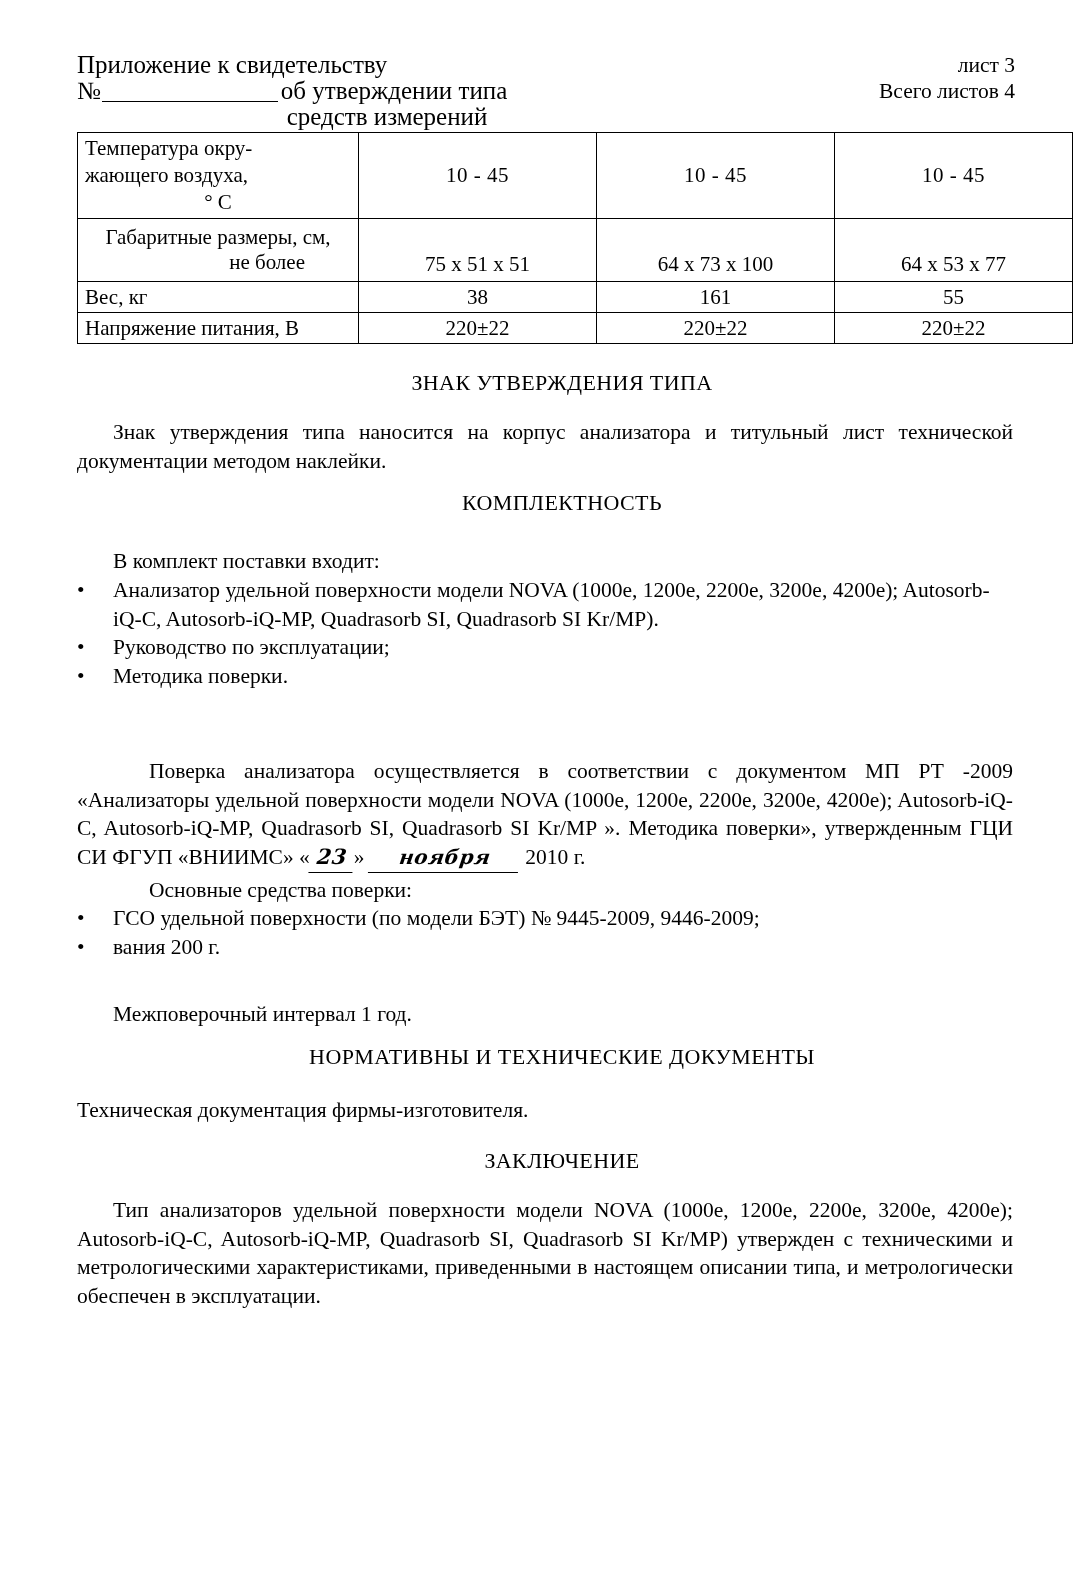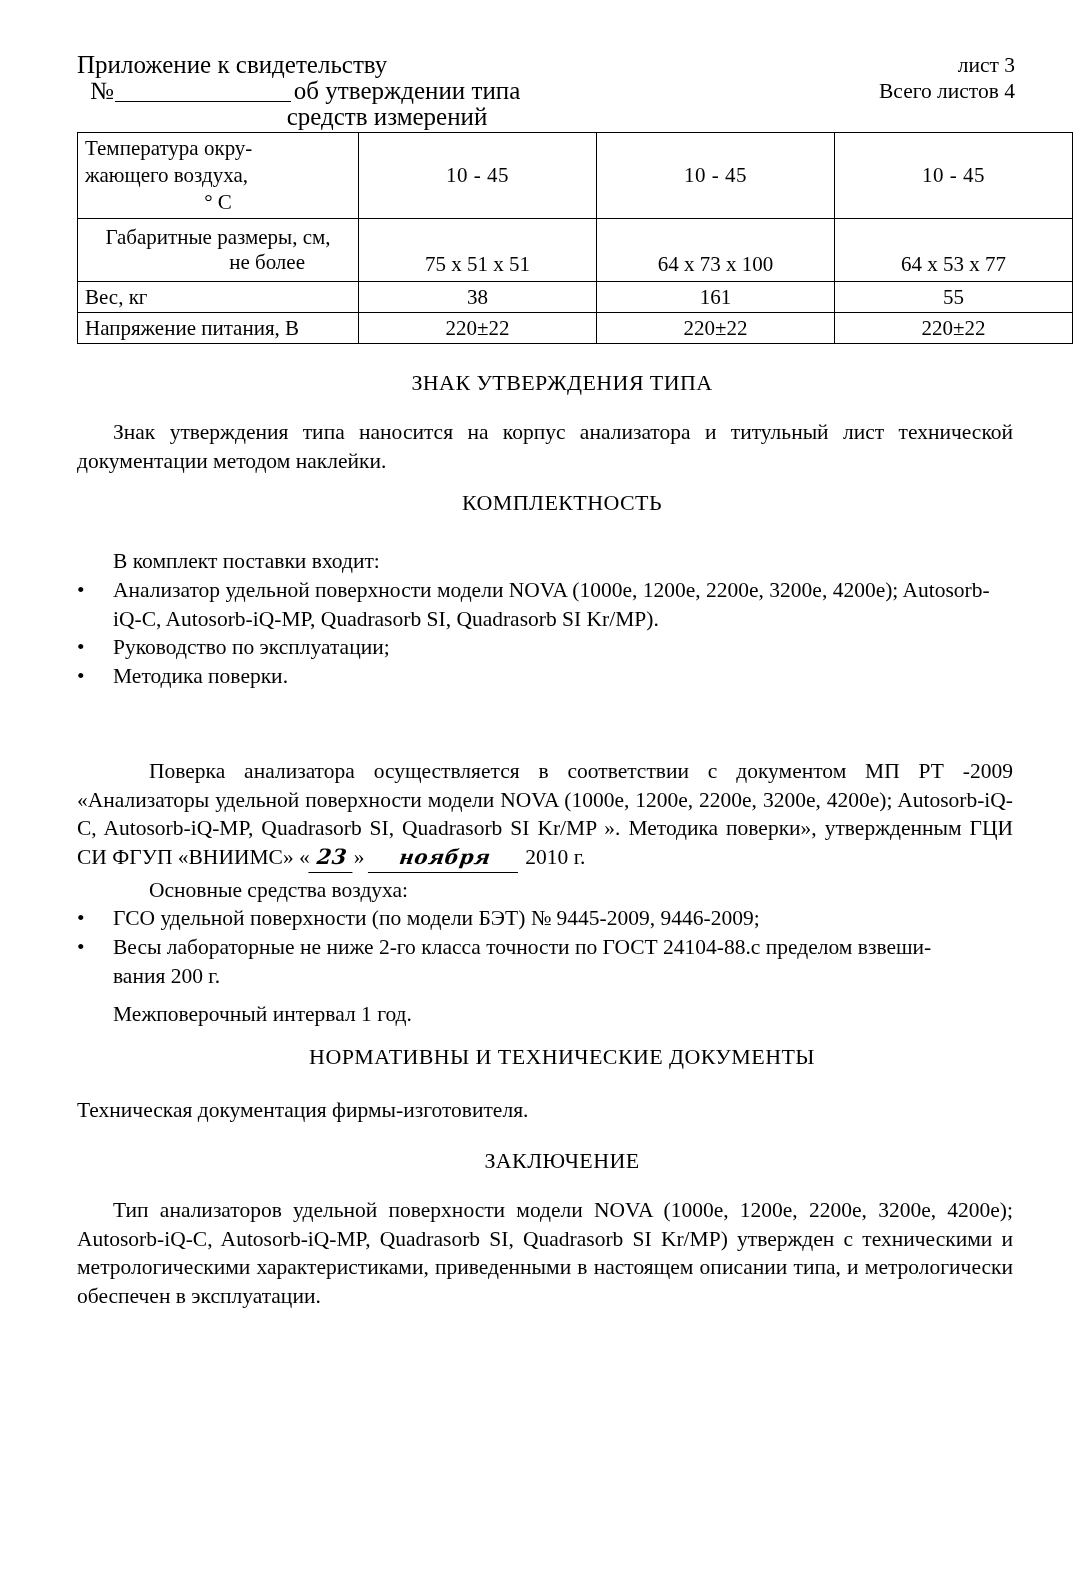--- a/index.html
+++ b/index.html
@@ -43,21 +43,21 @@
   }
   .hdr-right {
     position: absolute;
     right: 0;
     top: 0;
     text-align: right;
     font-size: 21.5px;
     line-height: 26px;
   }
   .hdr-line-1 { white-space: nowrap; }
-  .hdr-line-2 { white-space: nowrap; margin-left: 13px; }
+  .hdr-line-2 { white-space: nowrap; }
   .hdr-line-3 { white-space: nowrap; text-align: center; }
   .num-blank {
     display: inline-block;
     border-bottom: 1.6px solid #000;
     width: 176px;
     height: 18px;
     vertical-align: -3px;
     margin: 0 3px 0 1px;
   }
 
@@ -228,29 +228,28 @@
     <span class="bul">•</span>
     <span class="btext ind">Руководство по эксплуатации;</span>
   </div>
   <div class="bullet-row" style="top:662px;">
     <span class="bul">•</span>
     <span class="btext ind">Методика поверки.</span>
   </div>
 
   <div class="para" style="top:757px;"><span class="indent-lg"></span><span>Поверка анализатора осуществляется в соответствии с документом МП РТ -2009 «Анализаторы удельной поверхности модели  NOVA (1000e,  1200e, 2200e, 3200e, 4200e); Autosorb-iQ-C, Autosorb-iQ-MP, Quadrasorb SI, Quadrasorb SI Kr/MP ». Методика поверки», утвержденным ГЦИ СИ ФГУП «ВНИИМС»</span> <span class="nowrap"><span>«</span><span class="handwrite hw-day">23</span><span>»</span> <span class="handwrite hw-month">ноября</span> <span>2010 г.</span></span></div>
 
-  <div class="para left-al" style="top:876px;"><span class="indent-lg"></span><span>Основные средства воздуха:</span></div>
+  <div class="para left-al" style="top:876px;"><span class="indent-lg"></span><span>Основные средства поверки:</span></div>
 
   <div class="bullet-row" style="top:904px;">
     <span class="bul">•</span>
     <span class="btext ind">ГСО удельной поверхности (по модели БЭТ) № 9445-2009, 9446-2009;</span>
   </div>
   <div class="bullet-row" style="top:933px;">
     <span class="bul">•</span>
-    <span class="btext ind">Весы лабораторные не ниже 2-го класса точности по ГОСТ 24104-88.с пределом взвеши-</span>
     <span class="btext ind">вания 200  г.</span>
   </div>
 
   <div class="para left-al" style="top:1000px;"><span class="indent"></span><span>Межповерочный интервал 1 год.</span></div>
 
   <div class="sec-title" style="top:1044px;">НОРМАТИВНЫ И ТЕХНИЧЕСКИЕ ДОКУМЕНТЫ</div>
   <div class="para left-al" style="top:1096px; left:77px;">Техническая документация фирмы-изготовителя.</div>
 
   <div class="sec-title" style="top:1148px;">ЗАКЛЮЧЕНИЕ</div>
   <div class="para" style="top:1196px;"><span class="indent"></span><span>Тип анализаторов удельной поверхности модели   NOVA (1000e,  1200e, 2200e, 3200e, 4200e); Autosorb-iQ-C, Autosorb-iQ-MP, Quadrasorb SI, Quadrasorb SI Kr/MP) утвержден с техническими и метрологическими характеристиками, приведенными в настоящем описании типа, и метрологически обеспечен в эксплуатации.</span></div>

